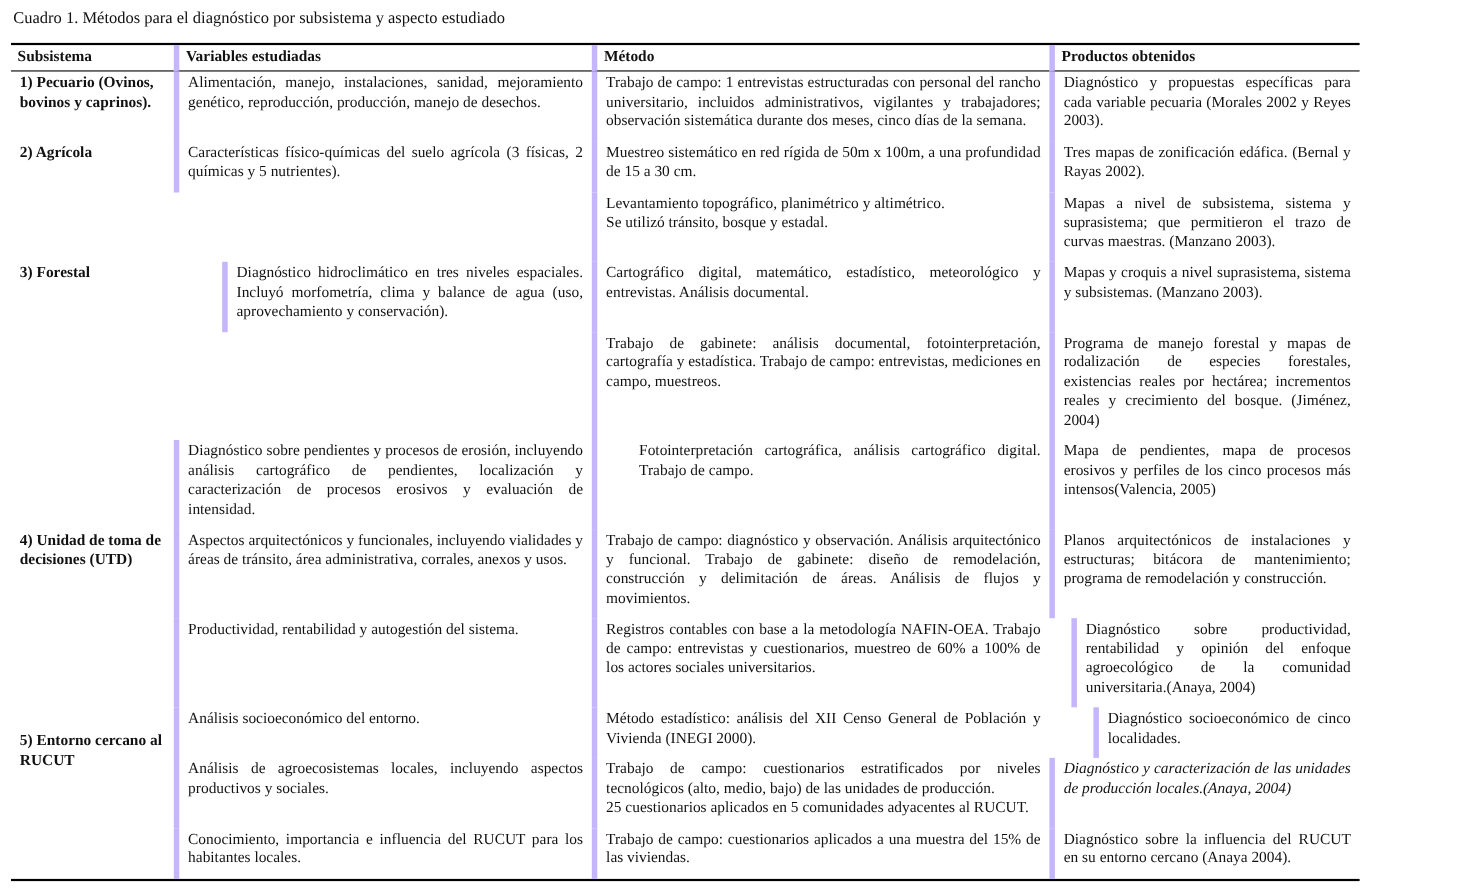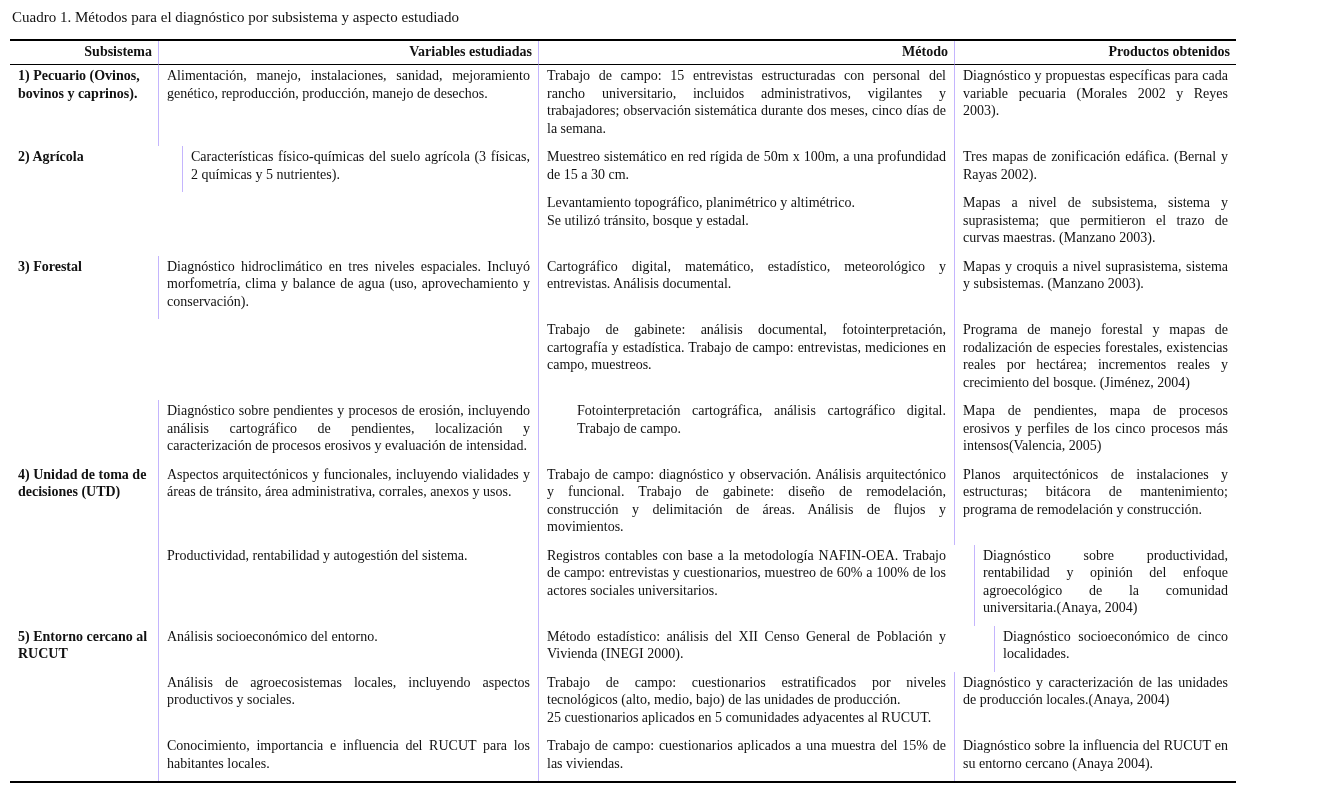--- a/index.html
+++ b/index.html
@@ -11,25 +11,25 @@
   }
   .title { margin:2px 0 12px 2px; font-size:15px; }
   .tbl {
     display:grid;
     grid-template-columns:148px 380px 416px 1fr;
     border-top:2.5px solid #000;
     border-bottom:2.5px solid #000;
   }
   .hcell {
     grid-row:1;
-    font-weight:700; text-align:right;
+    font-weight:700; text-align:left;
     padding:2px 6px 4px;
     border-bottom:1.5px solid #000;
   }
-  .vline { border-left:1px solid #c4b5fd; }
+  .vline { border-left:5px solid #c4b5fd; }
   .cell { padding:2px 8px 9px 8px; }
   .cell.sub { font-weight:700; padding-right:4px; }
   .cell p { margin:0; text-align:justify; }
 </style>
 </head>
 <body>
 
 <div class="page">
   <div class="title">Cuadro 1. Métodos para el diagnóstico por subsistema y aspecto estudiado</div>
 
@@ -37,44 +37,44 @@
     <div class="hcell" style="grid-column:1">Subsistema</div>
     <div class="hcell vline" style="grid-column:2">Variables estudiadas</div>
     <div class="hcell vline" style="grid-column:3">Método</div>
     <div class="hcell vline" style="grid-column:4">Productos obtenidos</div>
 
   <div class="cell sub" style="grid-area: span 1 / 1;">1) Pecuario (Ovinos, bovinos y caprinos).</div>
       <div class="cell vline" style="grid-column: 2;">
         <p>Alimentación, manejo, instalaciones, sanidad, mejoramiento genético, reproducción, producción, manejo de desechos.</p>
       </div>
       <div class="cell vline" style="grid-column: 3;">
-        <p>Trabajo de campo: 15 entrevistas estructuradas con personal del rancho universitario, incluidos administrativos, vigilantes y trabajadores; observación sistemática durante dos meses, cinco días de la semana.</p>
+        <p>Trabajo de campo: 1 entrevistas estructuradas con personal del rancho universitario, incluidos administrativos, vigilantes y trabajadores; observación sistemática durante dos meses, cinco días de la semana.</p>
       </div>
       <div class="cell vline" style="grid-column: 4;">
         <p>Diagnóstico y propuestas específicas para cada variable pecuaria (Morales 2002 y Reyes 2003).</p>
       </div>
       <div class="cell sub" style="grid-area: span 2 / 1;">2) Agrícola</div>
-      <div class="cell vline" style="grid-column: 2; margin-left: 24px;">
+      <div class="cell vline" style="grid-column: 2;">
         <p>Características físico-químicas del suelo agrícola (3 físicas, 2 químicas y 5 nutrientes).</p>
       </div>
       <div class="cell vline" style="grid-column: 3;">
         <p>Muestreo sistemático en red rígida de 50m x 100m, a una profundidad de 15 a 30 cm.</p>
       </div>
       <div class="cell vline" style="grid-column: 4;">
         <p>Tres mapas de zonificación edáfica. (Bernal y Rayas 2002).</p>
       </div>
       <div class="cell vline" style="grid-column: 3;">
         <p>Levantamiento topográfico, planimétrico y altimétrico.</p>
         <p>Se utilizó tránsito, bosque y estadal.</p>
       </div>
       <div class="cell vline" style="grid-column: 4;">
         <p>Mapas a nivel de subsistema, sistema y suprasistema; que permitieron el trazo de curvas maestras. (Manzano 2003).</p>
       </div>
       <div class="cell sub" style="grid-area: span 3 / 1;">3) Forestal</div>
-      <div class="cell vline" style="grid-column: 2;">
+      <div class="cell vline" style="grid-column: 2; margin-left: 44px;">
         <p>Diagnóstico hidroclimático en tres niveles espaciales. Incluyó morfometría, clima y balance de agua (uso, aprovechamiento y conservación).</p>
       </div>
       <div class="cell vline" style="grid-column: 3;">
         <p>Cartográfico digital, matemático, estadístico, meteorológico y entrevistas. Análisis documental.</p>
       </div>
       <div class="cell vline" style="grid-column: 4;">
         <p>Mapas y croquis a nivel suprasistema, sistema y subsistemas. (Manzano 2003).</p>
       </div>
       <div class="cell vline" style="grid-column: 3;">
         <p>Trabajo de gabinete: análisis documental, fotointerpretación, cartografía y estadística. Trabajo de campo: entrevistas, mediciones en campo, muestreos.</p>
@@ -103,38 +103,38 @@
       </div>
       <div class="cell vline" style="grid-column: 2;">
         <p>Productividad, rentabilidad y autogestión del sistema.</p>
       </div>
       <div class="cell vline" style="grid-column: 3;">
         <p>Registros contables con base a la metodología NAFIN-OEA. Trabajo de campo: entrevistas y cuestionarios, muestreo de 60% a 100% de los actores sociales universitarios.</p>
       </div>
       <div class="cell vline" style="grid-column: 4; margin-left: 20px;">
         <p>Diagnóstico sobre productividad, rentabilidad y opinión del enfoque agroecológico de la comunidad universitaria.(Anaya, 2004)</p>
       </div>
-      <div class="cell sub" style="grid-area: span 3 / 1;">5) Entorno cercano al RUCUT</div>
+      <div class="cell sub" style="grid-area: span 3 / 1; margin-top: 20px;">5) Entorno cercano al RUCUT</div>
       <div class="cell vline" style="grid-column: 2;">
         <p>Análisis socioeconómico del entorno.</p>
       </div>
       <div class="cell vline" style="grid-column: 3;">
         <p>Método estadístico: análisis del XII Censo General de Población y Vivienda (INEGI 2000).</p>
       </div>
       <div class="cell vline" style="grid-column: 4; margin-left: 40px;">
         <p>Diagnóstico socioeconómico de cinco localidades.</p>
       </div>
       <div class="cell vline" style="grid-column: 2;">
         <p>Análisis de agroecosistemas locales, incluyendo aspectos productivos y sociales.</p>
       </div>
       <div class="cell vline" style="grid-column: 3;">
         <p>Trabajo de campo: cuestionarios estratificados por niveles tecnológicos (alto, medio, bajo) de las unidades de producción.</p>
         <p>25 cuestionarios aplicados en 5 comunidades adyacentes al RUCUT.</p>
       </div>
-      <div class="cell vline" style="grid-column: 4;">
+      <div class="cell vline" style="grid-column: 4; font-style: italic;">
         <p>Diagnóstico y caracterización de las unidades de producción locales.(Anaya, 2004)</p>
       </div>
       <div class="cell vline" style="grid-column: 2;">
         <p>Conocimiento, importancia e influencia del RUCUT para los habitantes locales.</p>
       </div>
       <div class="cell vline" style="grid-column: 3;">
         <p>Trabajo de campo: cuestionarios aplicados a una muestra del 15% de las viviendas.</p>
       </div>
       <div class="cell vline" style="grid-column: 4;">
         <p>Diagnóstico sobre la influencia del RUCUT en su entorno cercano (Anaya 2004).</p>

